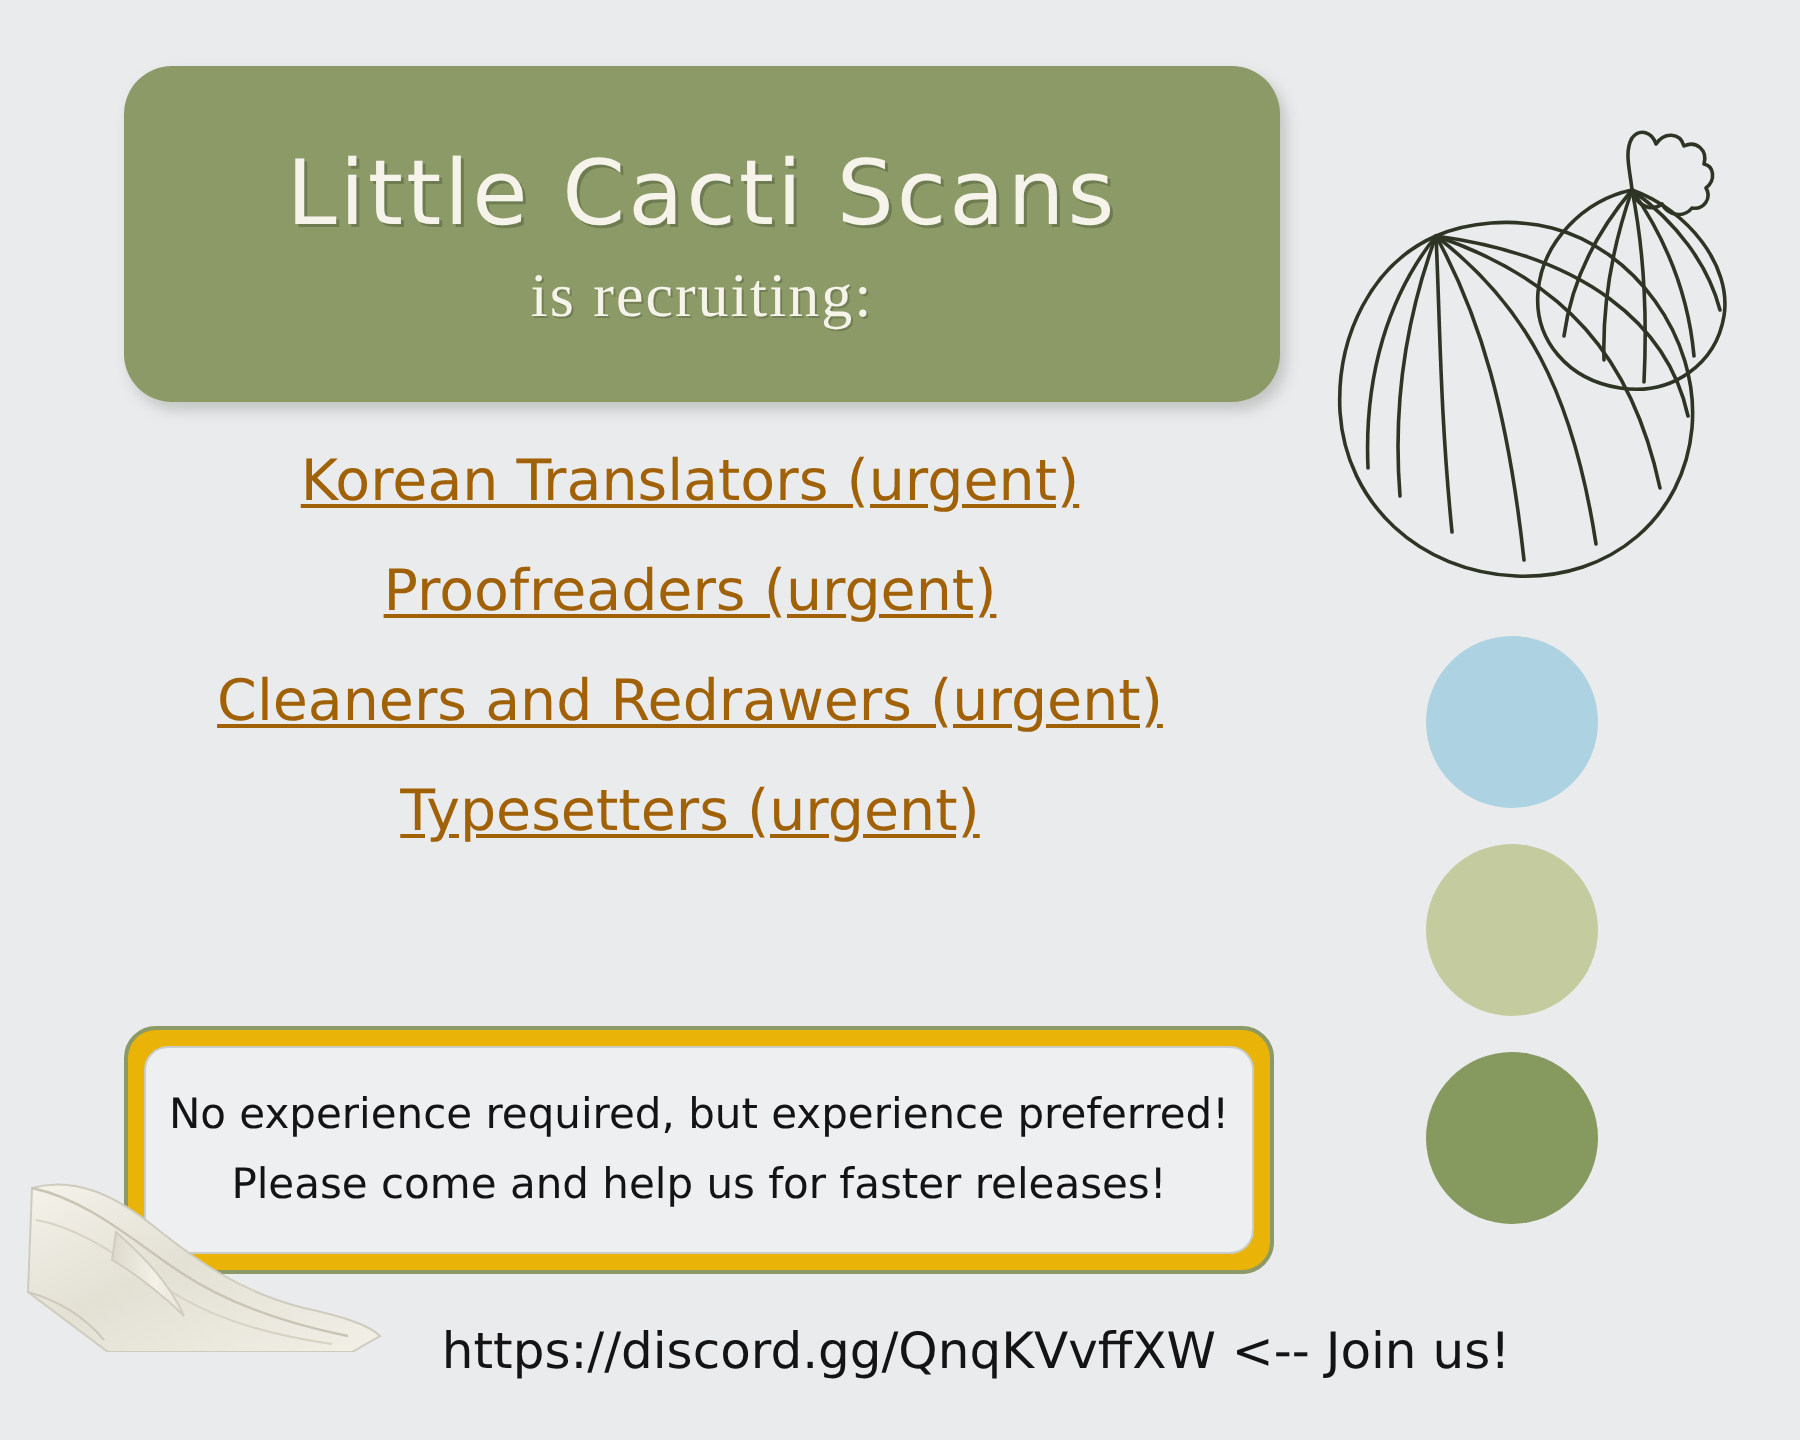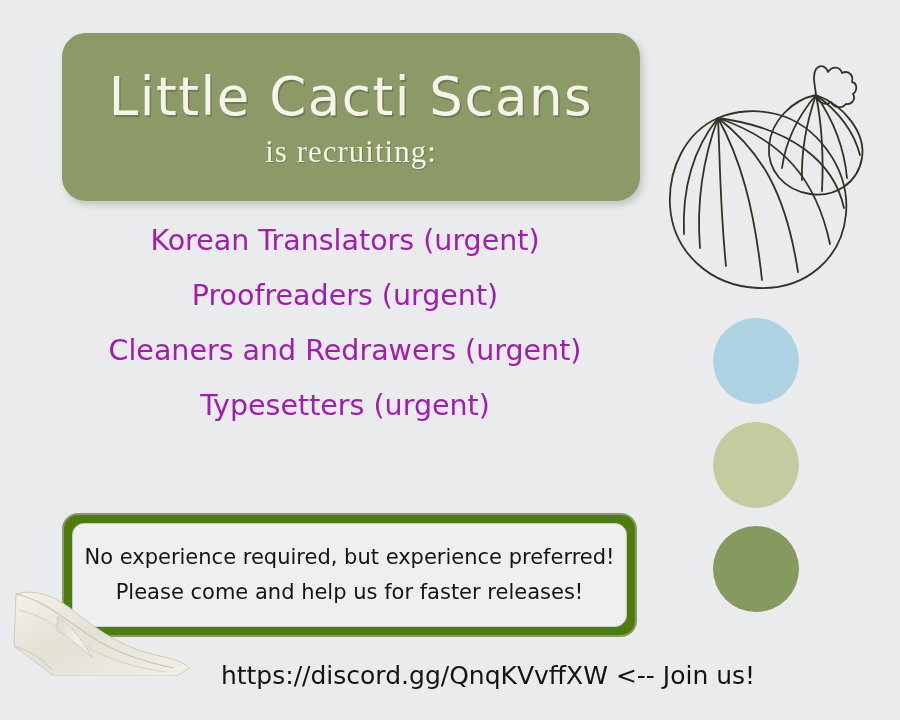--- a/index.html
+++ b/index.html
@@ -31,21 +31,21 @@
     background: #8b9a66;
     border-radius: 24px;
     box-shadow: 3px 4px 7px rgba(120,125,115,0.35);
     display: flex;
     flex-direction: column;
     align-items: center;
     justify-content: center;
   }
   .banner-title {
     color: #f6f4ea;
-    font-size: 53px;
+    font-size: 45px;
     line-height: 1.06;
     letter-spacing: 1.5px;
     font-weight: 400;
     text-shadow: 1.5px 1.5px 0 rgba(90,100,65,0.55);
     white-space: nowrap;
     margin-top: 4px;
   }
   .banner-sub {
     color: #f6f4ea;
     font-size: 31px;
@@ -61,40 +61,41 @@
   .roles {
     position: absolute;
     left: 40px;
     top: 214px;
     width: 610px;
     display: flex;
     flex-direction: column;
     align-items: center;
   }
   .role-item {
-    color: #a21caf;
+    color: #a16207;
     font-size: 28.5px;
     line-height: 1;
     height: 55px;
     display: flex;
     align-items: center;
     justify-content: center;
     white-space: nowrap;
+    text-decoration: underline;
   }
 
   
   .note-outer {
     position: absolute;
     left: 62px;
     top: 513px;
     width: 575px;
     height: 124px;
     border: 2.5px solid #8b9a66;
     border-radius: 16px;
-    background: #4d7c0f;
+    background: #eab308;
     box-sizing: border-box;
   }
   .note-inner {
     position: absolute;
     left: 8px;
     top: 8px;
     right: 8px;
     bottom: 8px;
     border: 1.5px solid #c9ccc8;
     border-radius: 12px;

